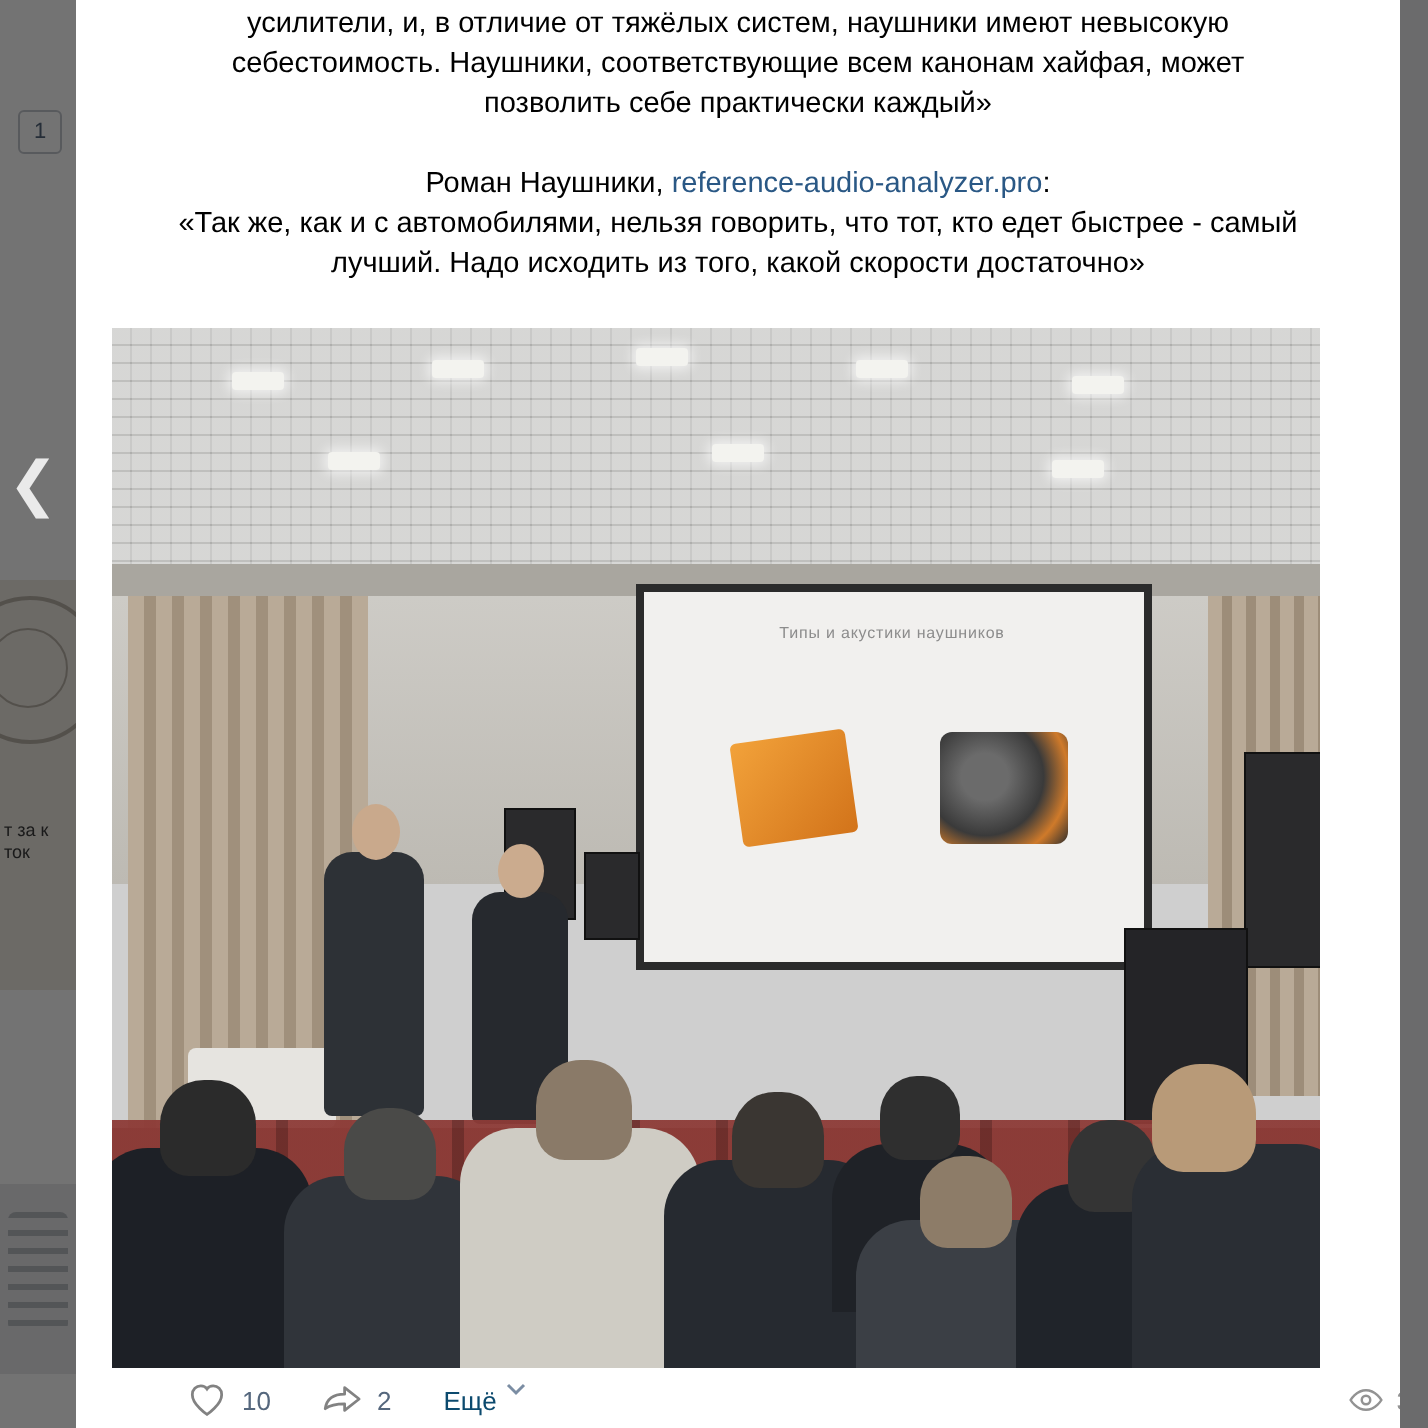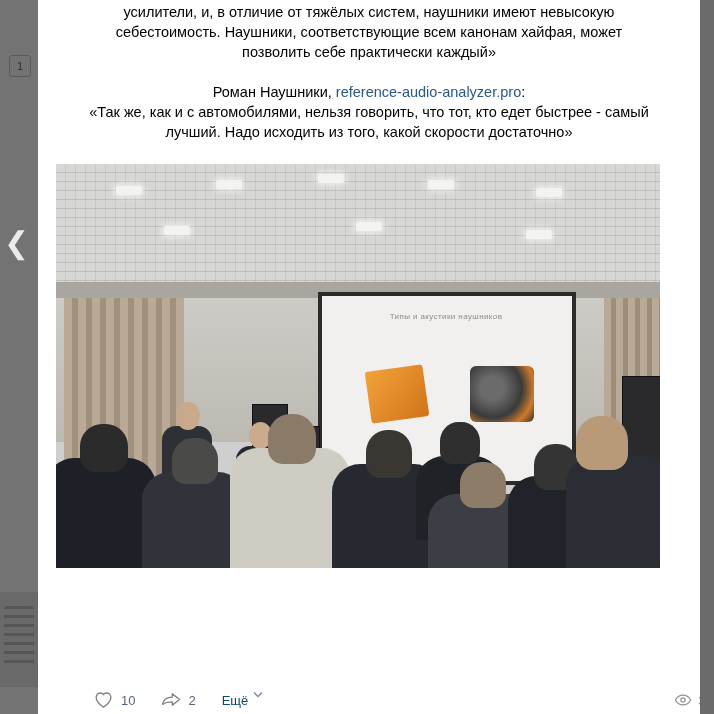--- a/index.html
+++ b/index.html
@@ -148,21 +148,21 @@
     color: #2a5885;
     text-decoration: none;
   }
   .hashtag { color: #2a5885; text-decoration: none; }
 
   
   .photo-wrap {
     position: relative;
     margin-top: 22px;
     width: 604px;
-    height: 404px;
+    height: 520px;
     overflow: hidden;
     background: #cfcfcf;
   }
   .photo {
     position: absolute;
     inset: 0;
   }
   
   .ceiling {
     position: absolute;
@@ -343,20 +343,26 @@
 </style>
 </head>
 <body>
 
 <div id="page">
 
   <div class="left-strip">
     <div class="left-strip-inner"></div>
     <div class="counter-badge">1</div>
 
+    <div class="ad-block ad-1">
+      <div class="circle"></div>
+      <div class="ad-text">т за
+к
+ток</div>
+    </div>
 
 
     <div class="ad-block ad-3">
       <div class="spring"></div>
     </div>
   </div>
 
   <div class="overlay-left"></div>
   <div class="nav-arrow nav-prev">❮</div>
 

